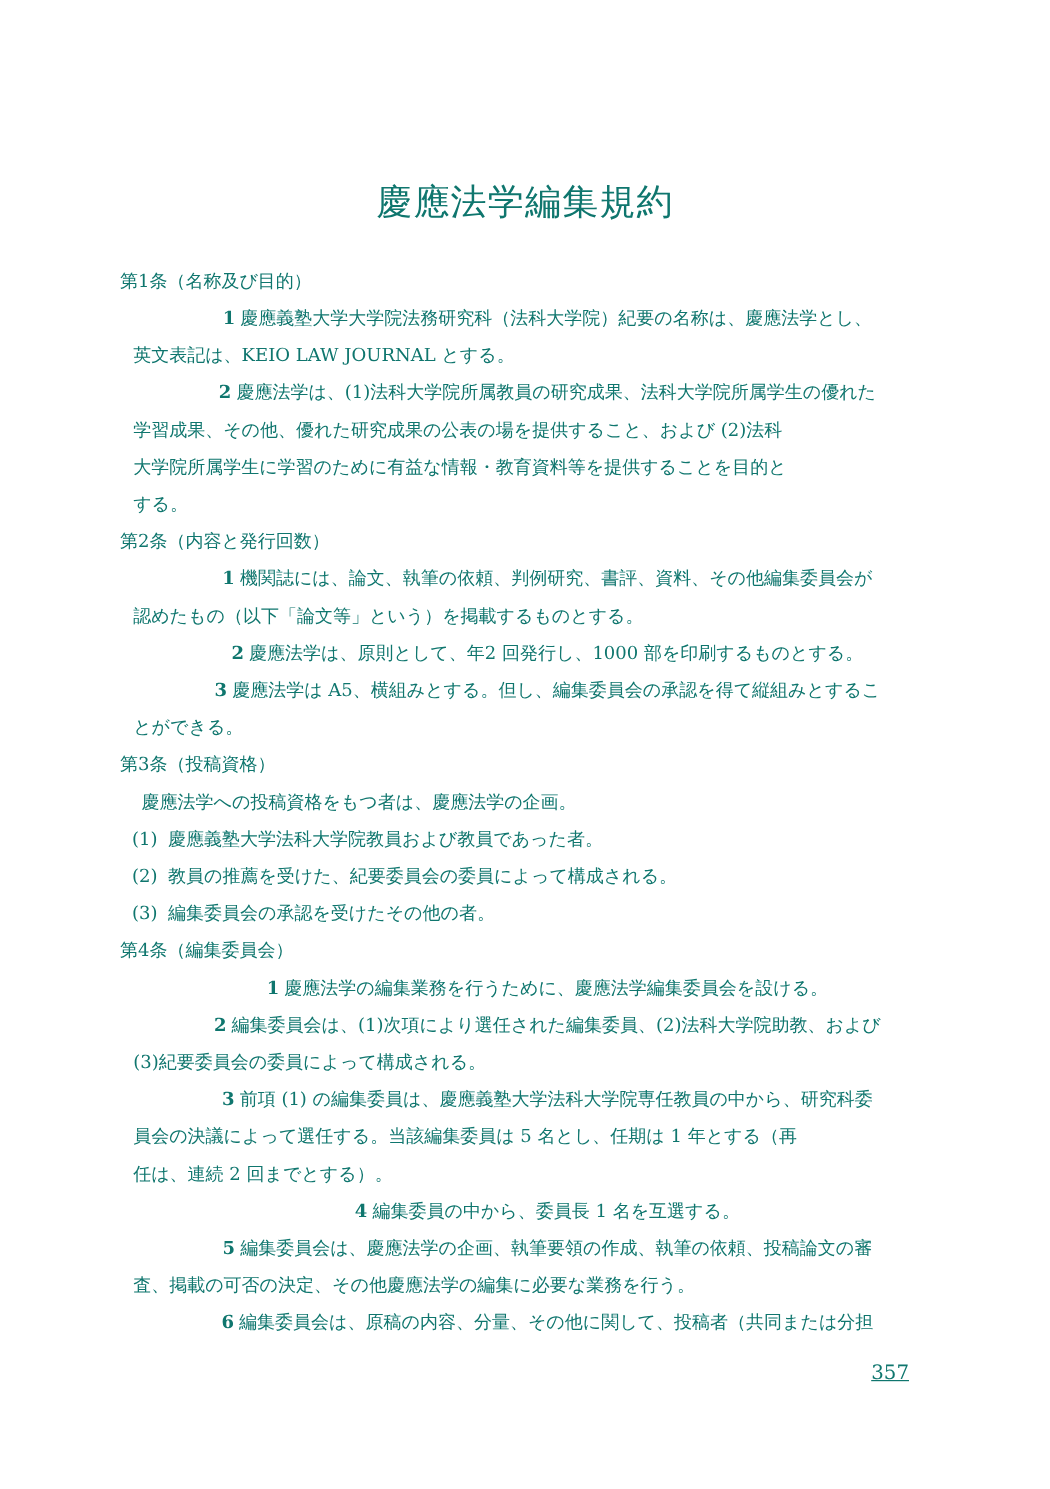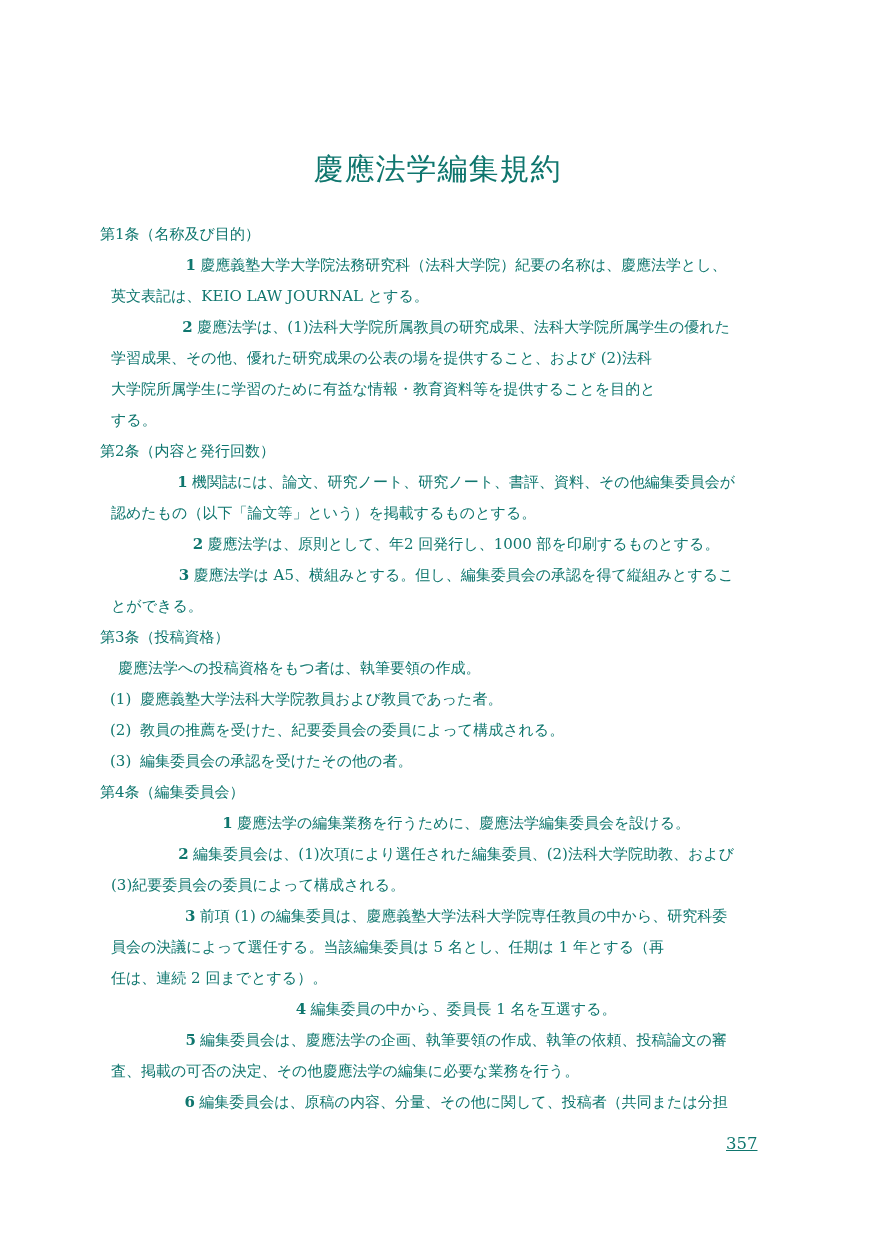--- a/index.html
+++ b/index.html
@@ -71,27 +71,27 @@
 
   <div class="doc-body">
     <div class="line article"><span>第1条（名称及び目的）</span></div>
     <div class="line item"><span class="num">1</span><span>慶應義塾大学大学院法務研究科（法科大学院）紀要の名称は、慶應法学とし、</span></div>
     <div class="line cont"><span>英文表記は、KEIO LAW JOURNAL とする。</span></div>
     <div class="line item"><span class="num">2</span><span>慶應法学は、(1)法科大学院所属教員の研究成果、法科大学院所属学生の優れた</span></div>
     <div class="line cont"><span>学習成果、その他、優れた研究成果の公表の場を提供すること、および (2)法科</span></div>
     <div class="line cont"><span>大学院所属学生に学習のために有益な情報・教育資料等を提供することを目的と</span></div>
     <div class="line cont"><span>する。</span></div>
     <div class="line article"><span>第2条（内容と発行回数）</span></div>
-    <div class="line item"><span class="num">1</span><span>機関誌には、論文、研究ノート、研究ノート、書評、資料、その他編集委員会が</span></div>
+    <div class="line item"><span class="num">1</span><span>機関誌には、論文、執筆の依頼、判例研究、書評、資料、その他編集委員会が</span></div>
     <div class="line cont"><span>認めたもの（以下「論文等」という）を掲載するものとする。</span></div>
     <div class="line item"><span class="num">2</span><span>慶應法学は、原則として、年2 回発行し、1000 部を印刷するものとする。</span></div>
     <div class="line item"><span class="num">3</span><span>慶應法学は A5、横組みとする。但し、編集委員会の承認を得て縦組みとするこ</span></div>
     <div class="line cont"><span>とができる。</span></div>
     <div class="line article"><span>第3条（投稿資格）</span></div>
-    <div class="line plain"><span>慶應法学への投稿資格をもつ者は、執筆要領の作成。</span></div>
+    <div class="line plain"><span>慶應法学への投稿資格をもつ者は、慶應法学の企画。</span></div>
     <div class="line pitem"><span class="pnum">(1)</span><span>慶應義塾大学法科大学院教員および教員であった者。</span></div>
     <div class="line pitem"><span class="pnum">(2)</span><span>教員の推薦を受けた、紀要委員会の委員によって構成される。</span></div>
     <div class="line pitem"><span class="pnum">(3)</span><span>編集委員会の承認を受けたその他の者。</span></div>
     <div class="line article"><span>第4条（編集委員会）</span></div>
     <div class="line item"><span class="num">1</span><span>慶應法学の編集業務を行うために、慶應法学編集委員会を設ける。</span></div>
     <div class="line item"><span class="num">2</span><span>編集委員会は、(1)次項により選任された編集委員、(2)法科大学院助教、および</span></div>
     <div class="line cont"><span>(3)紀要委員会の委員によって構成される。</span></div>
     <div class="line item"><span class="num">3</span><span>前項 (1) の編集委員は、慶應義塾大学法科大学院専任教員の中から、研究科委</span></div>
     <div class="line cont"><span>員会の決議によって選任する。当該編集委員は 5 名とし、任期は 1 年とする（再</span></div>
     <div class="line cont"><span>任は、連続 2 回までとする）。</span></div>

